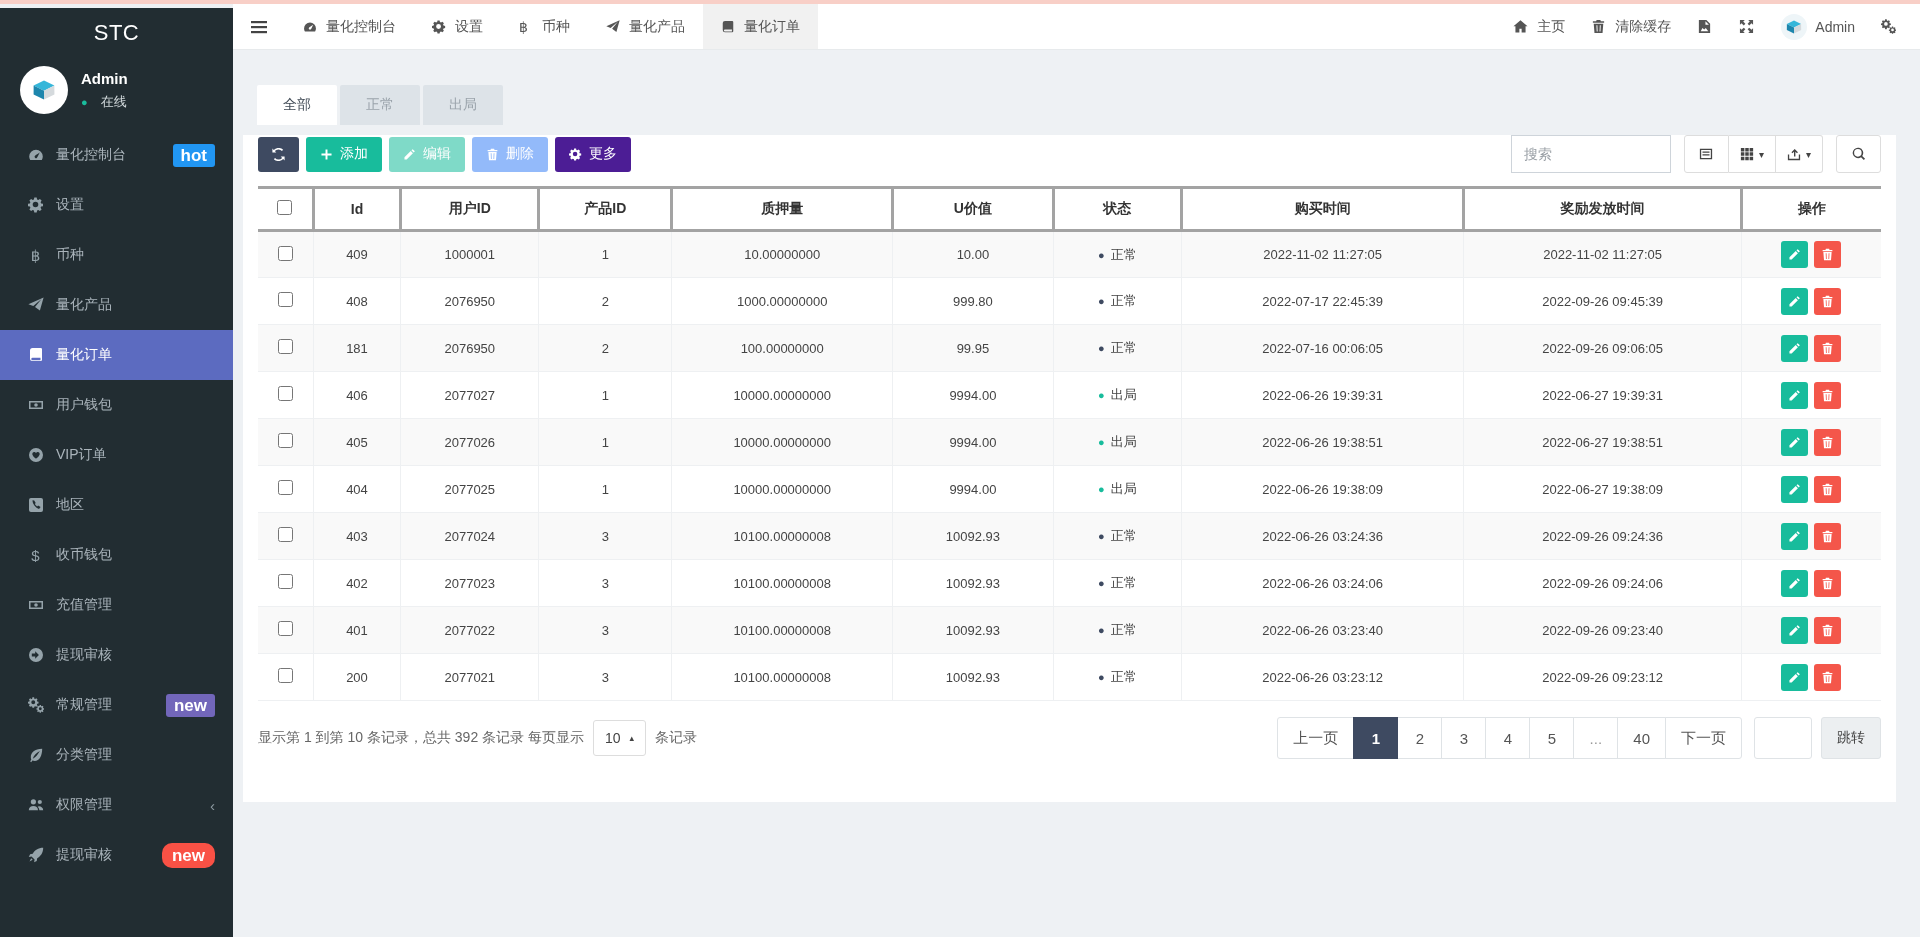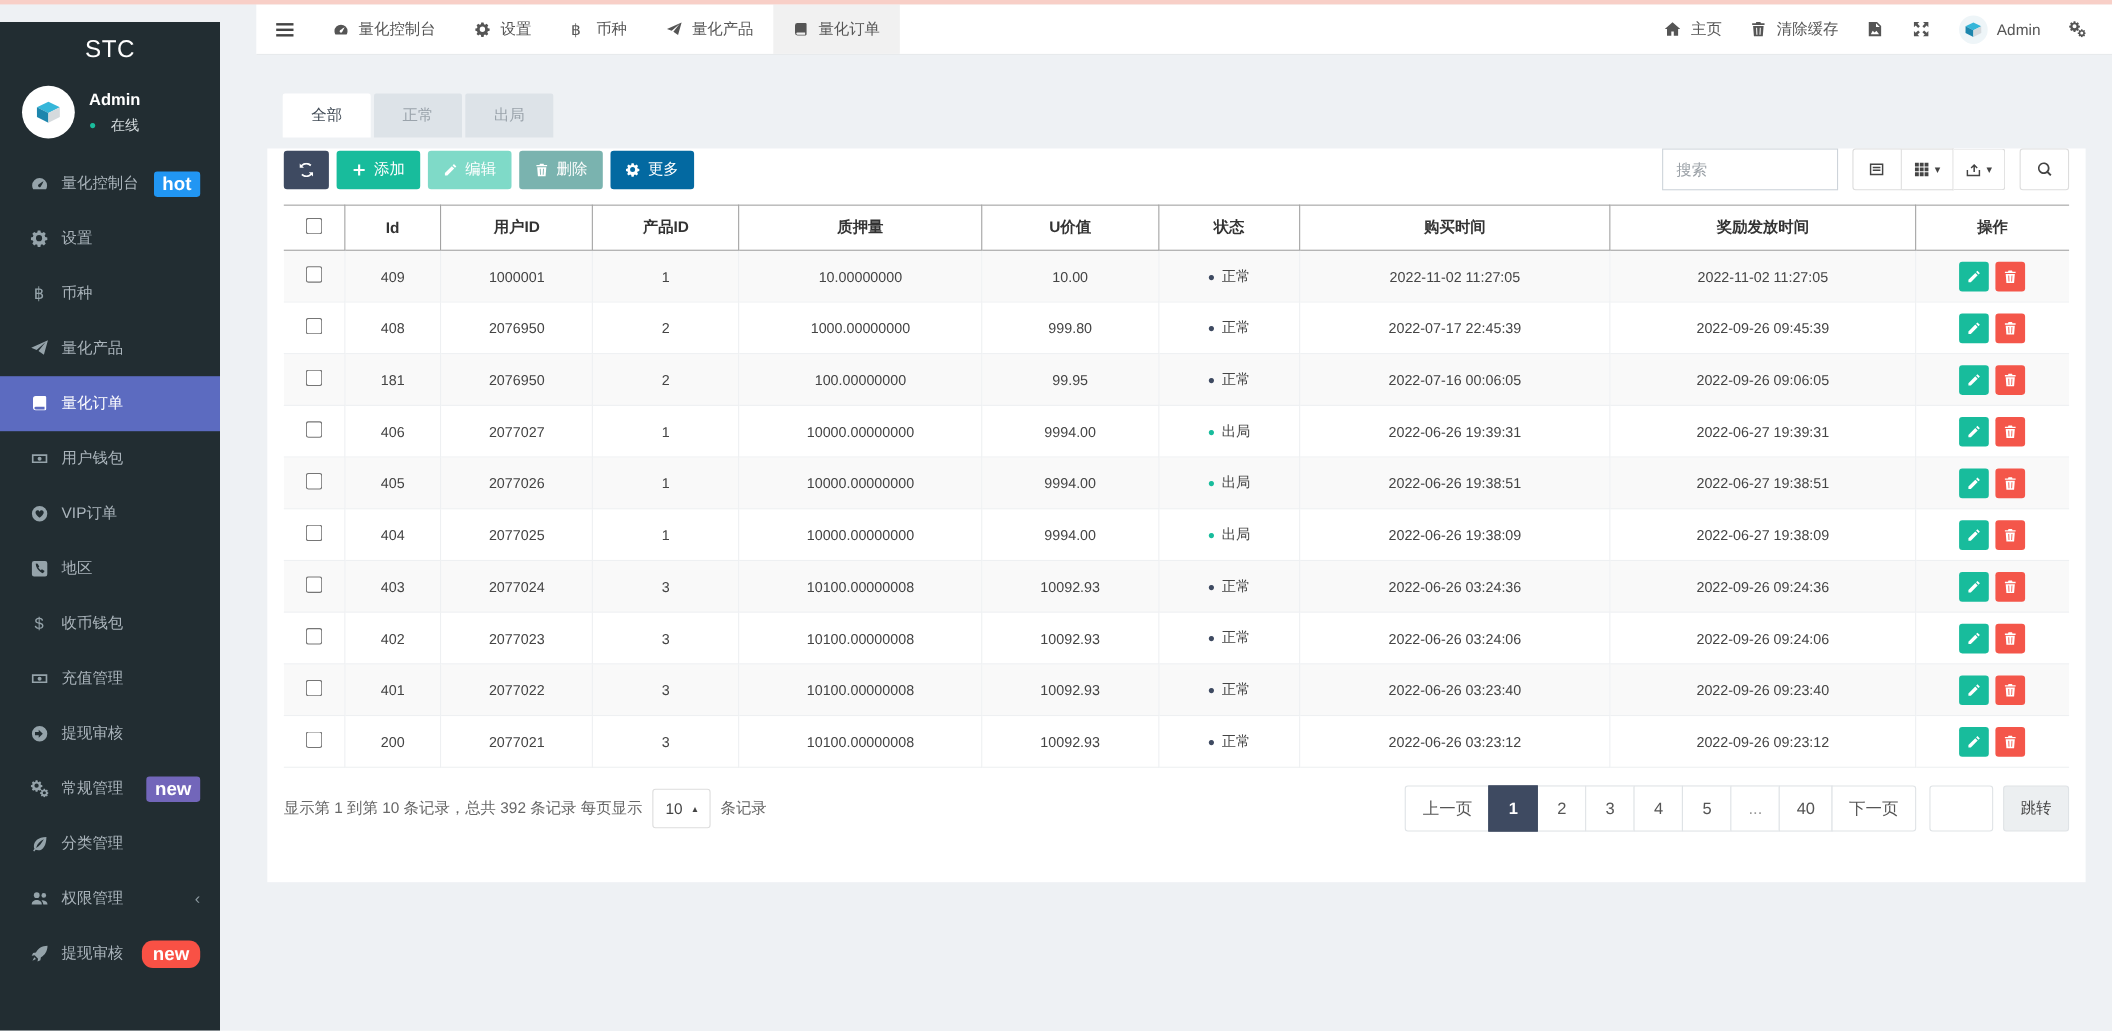--- a/index.html
+++ b/index.html
@@ -2,21 +2,21 @@
 <html><head>
 <meta charset="utf-8">
 <style>
   *{margin:0;padding:0;box-sizing:border-box}
   html,body{width:1920px;height:937px}
   body{font-family:"Liberation Sans",sans-serif;background:#eef1f4;overflow:hidden;position:relative}
   svg{display:block;fill:currentColor}
   
   .topstrip{position:absolute;top:0;left:0;width:100%;height:4px;background:#f8cfc7;z-index:60}
   
-  .sidebar{position:absolute;top:20px;left:0;bottom:0;width:200px;background:#222d32;display:flex;flex-direction:column;z-index:40}
+  .sidebar{position:absolute;top:8px;left:0;bottom:0;width:233px;background:#222d32;display:flex;flex-direction:column;z-index:40}
   .brand{height:50px;display:flex;align-items:center;justify-content:center;color:#fff;font-size:22px;letter-spacing:.5px}
   .userbox{display:flex;align-items:center;gap:13px;padding:8px 20px 12px}
   .avatar{width:48px;height:48px;border-radius:50%;background:#fff;display:flex;align-items:center;justify-content:center;flex:none}
   .avatar svg{width:32px;height:32px}
   .uname{color:#fff;font-size:15px;font-weight:bold;margin-bottom:6px}
   .ustatus{font-size:13px;color:#d3dadd;display:flex;align-items:center;gap:7px}
   .ustatus .sdot{color:#1abc9c;font-size:11px}
   .sidesearch{margin:10px 16px 12px;background:#374850;border-radius:3px;display:flex;align-items:center;height:38px;padding:0 13px}
   .sidesearch input{flex:1;background:transparent;border:none;outline:none;color:#c3ccd1;font-size:14px;font-family:inherit}
   .sidesearch input::placeholder{color:#8d9aa1}
@@ -51,37 +51,37 @@
   .ctab{padding:11px 26px;font-size:14px;color:#9aa3ab;background:#dde3e8;cursor:pointer;margin-right:3px;border-radius:2px 2px 0 0}
   .ctab.active{background:#fff;color:#404a55}
   .panel{background:#fff;padding:0 15px 18px;min-height:667px}
   .toolbar{display:flex;align-items:center;margin:10px 0 13px}
   .tbtn{height:35px;display:inline-flex;align-items:center;gap:7px;padding:0 14px;border:none;border-radius:3px;color:#fff;font-size:14px;font-family:inherit;cursor:pointer;margin-right:7px}
   .tbtn .bicon{display:inline-flex}
   .tbtn .bicon svg{width:13px;height:13px}
   .tbtn.refresh{background:#3e4a61;width:41px;justify-content:center;padding:0}
   .tbtn.add{background:#18bc9c}
   .tbtn.edit{background:#18bc9c;opacity:.55}
-  .tbtn.del{background:#0f766e;opacity:.55}
-  .tbtn.more{background:#0369a1}
+  .tbtn.del{background:#3b82f6;opacity:.55}
+  .tbtn.more{background:#4c1d95}
   .toolbar-right{margin-left:auto;display:flex;align-items:center}
   .searchbox{width:160px;height:38px;border:1px solid #ced4da;border-radius:0;padding:0 12px;font-size:14px;font-family:inherit;outline:none;color:#555;background:#fff}
   .searchbox::placeholder{color:#9aa0a6}
   .btn-group{display:flex;margin-left:13px}
   .gbtn{height:38px;min-width:45px;padding:0 11px;background:#fff;border:1px solid #ddd;display:flex;align-items:center;justify-content:center;gap:5px;color:#444;cursor:pointer}
   .gbtn .bicon{display:inline-flex;color:#444}
   .gbtn .bicon svg{width:14px;height:14px}
   .btn-group .gbtn+.gbtn{border-left:none}
   .btn-group .gbtn:first-child{border-radius:3px 0 0 3px}
   .btn-group .gbtn:last-child{border-radius:0 3px 3px 0}
   .gbtn.single{margin-left:13px;border-radius:3px}
   .caret{font-size:10px;color:#444}
   
   .dtable{width:100%;border-collapse:collapse;table-layout:fixed}
-  .dtable th{font-size:14px;font-weight:bold;color:#333;padding:11px 6px;border:1px solid #a3a3a3;text-align:center;background:#fff}
+  .dtable th{font-size:14px;font-weight:bold;color:#333;padding:11px 6px;border:3px solid #a3a3a3;text-align:center;background:#fff}
   .dtable td{font-size:13px;color:#444;padding:0 6px;height:47px;border:1px solid #eef0f2;text-align:center;overflow:hidden;white-space:nowrap}
   .dtable tr>*:first-child{border-left:none}
   .dtable tr>*:last-child{border-right:none}
   .dtable tbody tr:nth-child(odd){background:#f9f9f9}
   .dtable input[type=checkbox]{width:15px;height:15px;cursor:pointer}
   .dtable col.c-check{width:3.4%}.dtable col.c-id{width:5.4%}.dtable col.c-uid{width:8.5%}
   .dtable col.c-pid{width:8.2%}.dtable col.c-pledge{width:13.6%}.dtable col.c-uval{width:9.9%}
   .dtable col.c-status{width:7.9%}.dtable col.c-buy{width:17.4%}.dtable col.c-reward{width:17.1%}
   .dtable col.c-ops{width:8.6%}
   .sdot{font-size:11px;margin-right:6px}

